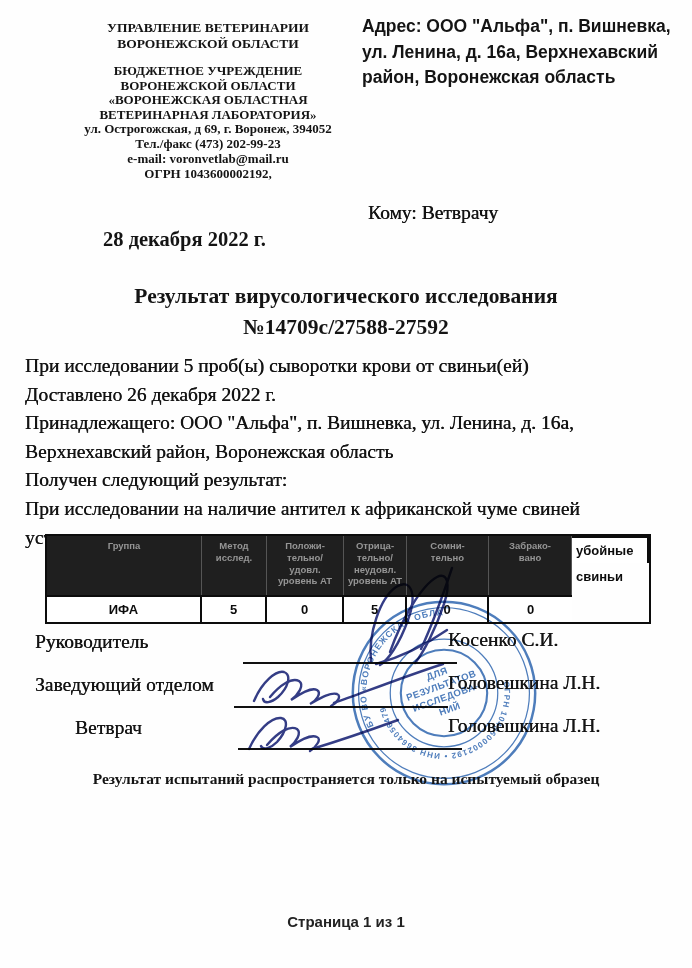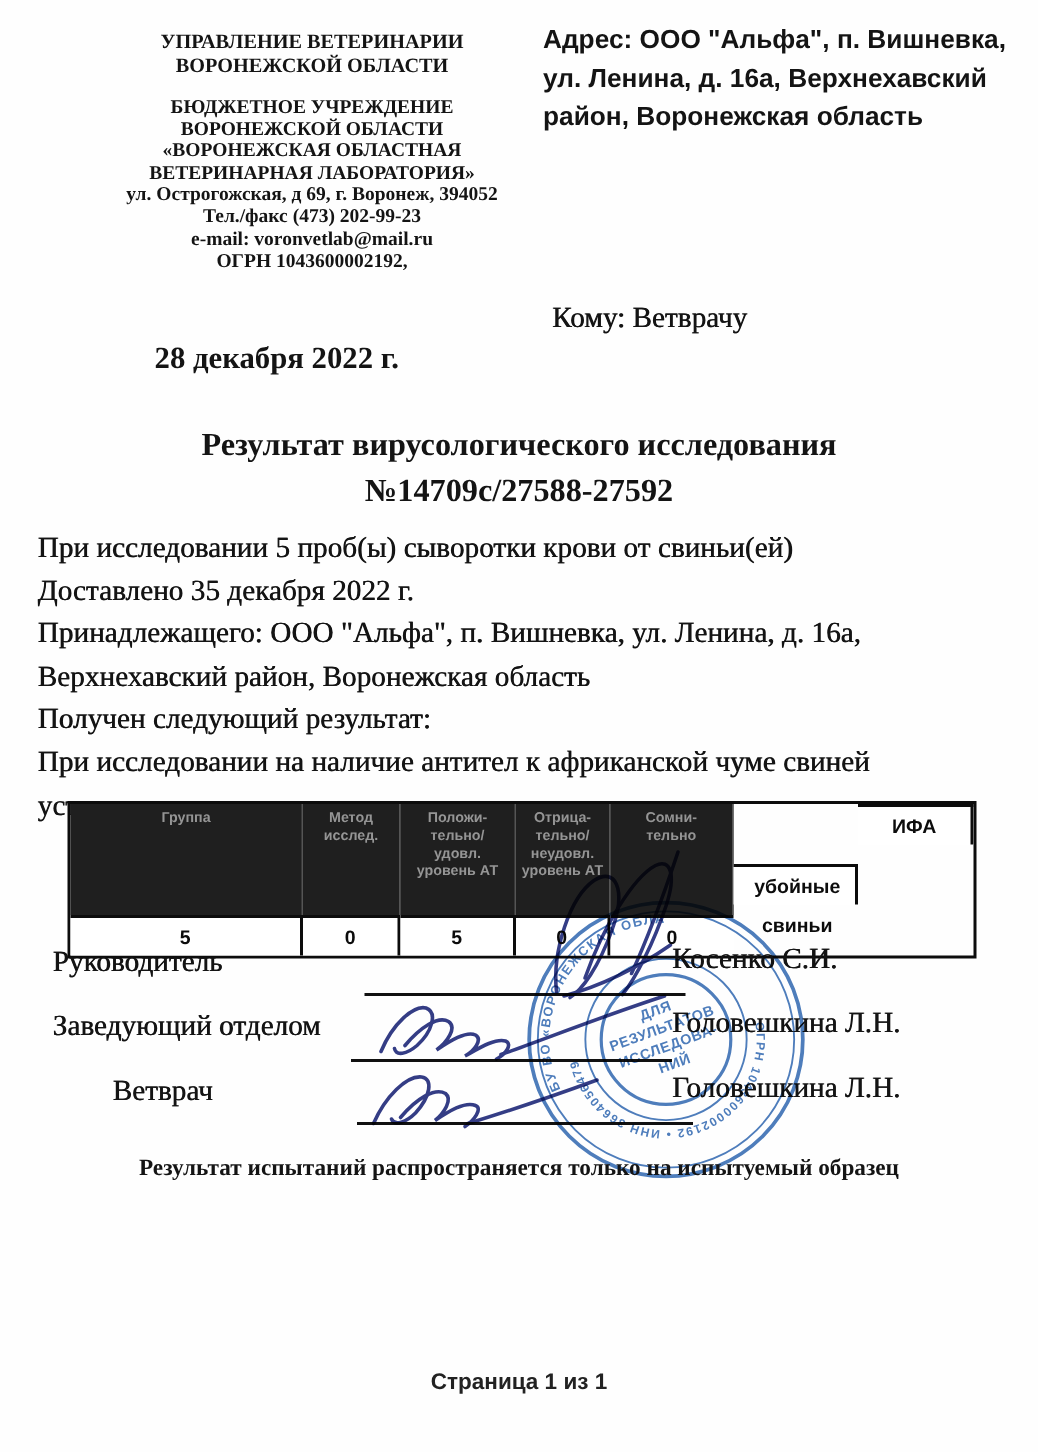--- a/index.html
+++ b/index.html
@@ -28,26 +28,26 @@
   .body-lines{position:absolute;left:25px;top:352px;width:650px;
         font-family:"Liberation Serif",serif;font-size:19.5px;line-height:28.6px;
         text-shadow:0.35px 0 0 currentColor;}
 
   
   .rtable{position:absolute;left:45px;top:534px;width:602px;border-collapse:collapse;
           display:grid;grid-template-columns:155px 65px 77px 63px 82px 83px 77px;
           border:2px solid #0c0c0c;}
   .rtable .th{background:#1f1f1f;color:#959595;font-family:"Liberation Sans",sans-serif;
           font-weight:bold;font-size:9.5px;line-height:11.8px;text-align:center;
-          height:74px;padding-top:4px;box-sizing:border-box;white-space:pre-line;
+          height:59px;padding-top:4px;box-sizing:border-box;white-space:pre-line;
           border-right:1px solid #555;}
   .rtable .td{background:#fff;color:#0c0c0c;font-family:"Liberation Sans",sans-serif;
           font-weight:bold;font-size:13px;text-align:center;height:27px;line-height:26px;
           box-sizing:border-box;border-right:2px solid #0c0c0c;border-top:2px solid #0c0c0c;}
-  .rtable .td.first{text-align:center;padding-left:4px;margin-top:40px;}
+  .rtable .td.first{text-align:left;padding-left:4px;}
   .rtable .th:last-child,.rtable .td:last-child{border-right:none;}
 
   
   .sig-role{position:absolute;left:35px;font-family:Liberation Serif, serif;
         font-size:19.5px;text-shadow:0.35px 0 0 currentColor;}
   .sig-name{position:absolute;left:448px;font-family:"Liberation Serif",serif;
         font-size:19.5px;text-shadow:0.35px 0 0 currentColor;}
   .sig-line{position:absolute;height:2px;background:#111;}
 
   .footer-note{position:absolute;left:0;top:770px;width:100%;text-align:center;
@@ -89,21 +89,21 @@
 
   <div class="date-line">28 декабря 2022 г.</div>
 
   <div class="doc-title">
     <div>Результат вирусологического исследования</div>
     <div>№14709с/27588-27592</div>
   </div>
 
   <div class="body-lines">
     <div>При исследовании 5 проб(ы) сыворотки крови от свиньи(ей)</div>
-    <div>Доставлено 35 декабря 2022 г.</div>
+    <div>Доставлено 26 декабря 2022 г.</div>
     <div>Принадлежащего: ООО "Альфа", п. Вишневка, ул. Ленина, д. 16а,</div>
     <div>Верхнехавский район, Воронежская область</div>
     <div>Получен следующий результат:</div>
     <div>При исследовании на наличие антител к африканской чуме свиней</div>
     <div>установлено:</div>
   </div>
 
   <div class="rtable">
     <div class="th">Группа</div>
     <div class="th">Метод
@@ -111,20 +111,22 @@
     <div class="th">Положи-
 тельно/
 удовл.
 уровень АТ</div>
     <div class="th">Отрица-
 тельно/
 неудовл.
 уровень АТ</div>
     <div class="th">Сомни-
 тельно</div>
+    <div class="th">Забрако-
+вано</div>
 
     <div class="td first">убойные свиньи</div>
     <div class="td">ИФА</div>
     <div class="td">5</div>
     <div class="td">0</div>
     <div class="td">5</div>
     <div class="td">0</div>
     <div class="td">0</div>
   </div>
 

